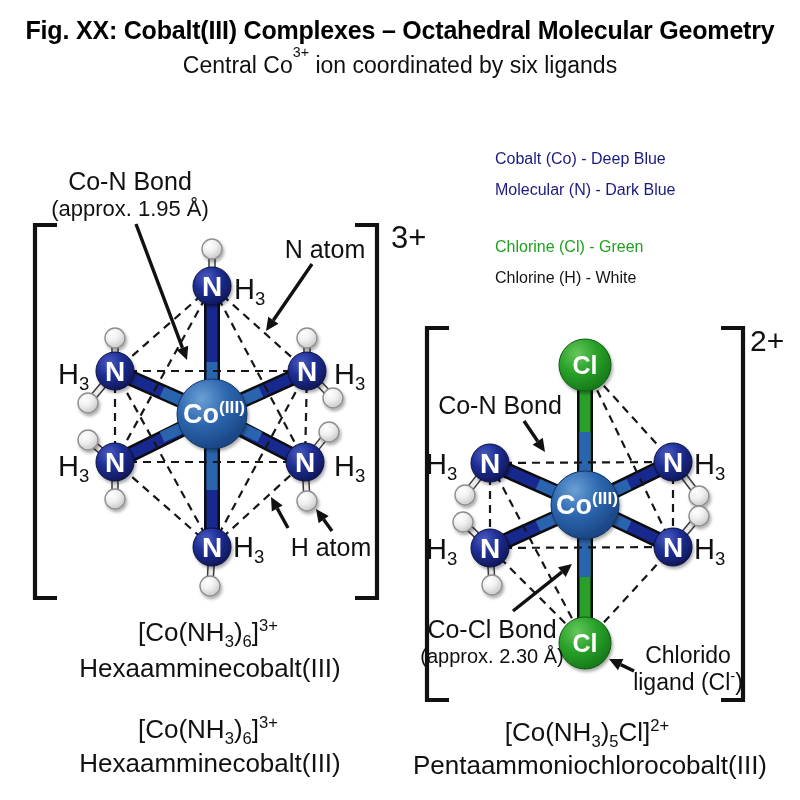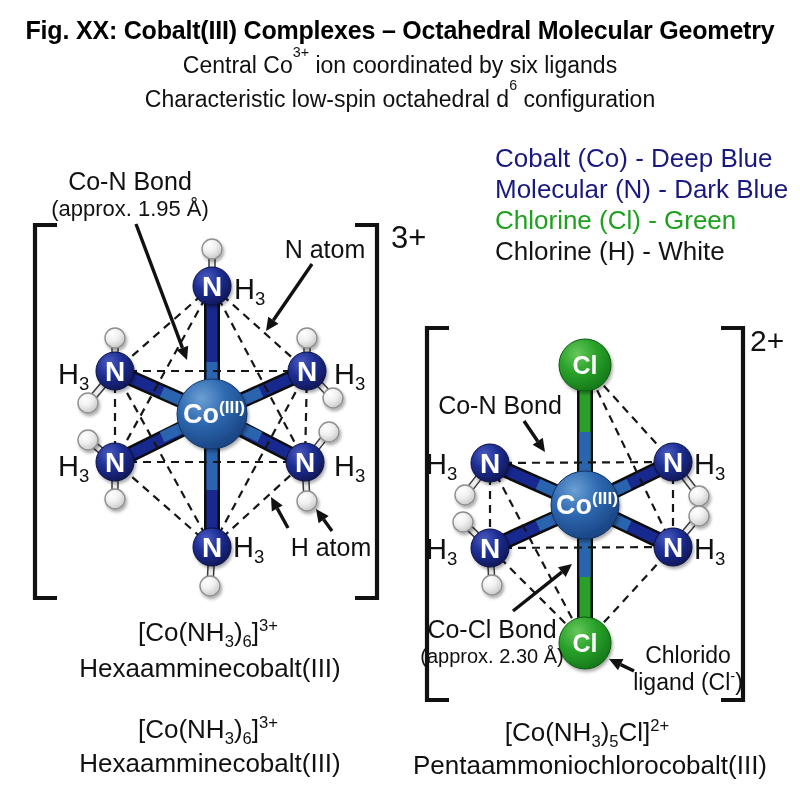--- a/index.html
+++ b/index.html
@@ -3,39 +3,38 @@
 <meta charset="utf-8">
 <style>
   html,body{margin:0;padding:0;background:#ffffff;}
   body{width:800px;height:800px;position:relative;overflow:hidden;
        font-family:"Liberation Sans",sans-serif;color:#111;}
   .page{position:absolute;inset:0;width:800px;height:800px;background:#fff;}
   header{position:absolute;top:16px;left:0;width:800px;text-align:center;}
   .fig-title{font-size:25px;font-weight:bold;margin:0;color:#000;letter-spacing:-0.2px;}
   .fig-sub{font-size:23px;margin:6px 0 0 0;color:#101010;}
   sup.rt{font-size:0.62em;position:relative;top:-0.52em;}
-  .legend{position:absolute;left:495px;top:143px;font-size:26px;line-height:31px;white-space:nowrap;}
+  .legend{position:absolute;left:495px;top:143px;font-size:16px;line-height:31px;white-space:nowrap;}
   .legend-line{display:block;}
   svg#scene{position:absolute;left:0;top:0;}
   svg text{font-family:"Liberation Sans",sans-serif;}
 </style>
 </head>
 <body>
 
 <div class="page">
   <header>
     <h1 class="fig-title">Fig. XX: Cobalt(III) Complexes – Octahedral Molecular Geometry</h1>
     <p class="fig-sub">Central Co<sup class="rt">3+</sup> ion coordinated by six ligands</p>
-    <p class="fig-sub">Characteristic low-spin octahedral d<sup class="rt">6</sup> configuration</p>
   </header>
 
   <div class="legend" id="legend">
       <span class="legend-line" style="color: rgb(26, 26, 126);">Cobalt (Co) - Deep Blue</span>
       <span class="legend-line" style="color: rgb(26, 26, 126);">Molecular (N) - Dark Blue</span>
-      <span class="legend-line" style="color: rgb(31, 161, 31);">Chlorine (Cl) - Green</span>
+      <span class="legend-line" style="color: rgb(31, 161, 31); margin-top: 26px;">Chlorine (Cl) - Green</span>
       <span class="legend-line" style="color: rgb(21, 21, 21);">Chlorine (H) - White</span>
     </div>
 
   <svg id="scene" width="800" height="800" viewBox="0 0 800 800">
       <defs>
         <radialGradient id="g-co" cx="35%" cy="28%" r="80%">
           <stop offset="0%" stop-color="#6ba0d4"></stop>
           <stop offset="45%" stop-color="#2e68b0"></stop>
           <stop offset="100%" stop-color="#173f7d"></stop>
         </radialGradient>

